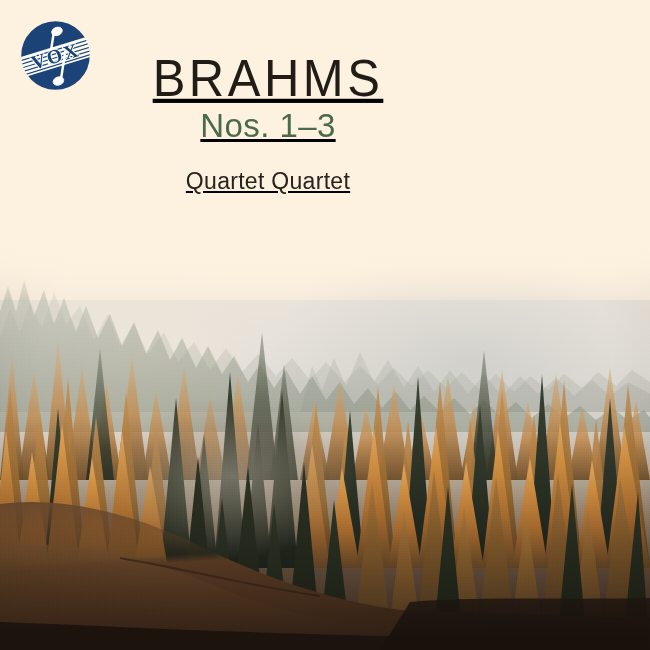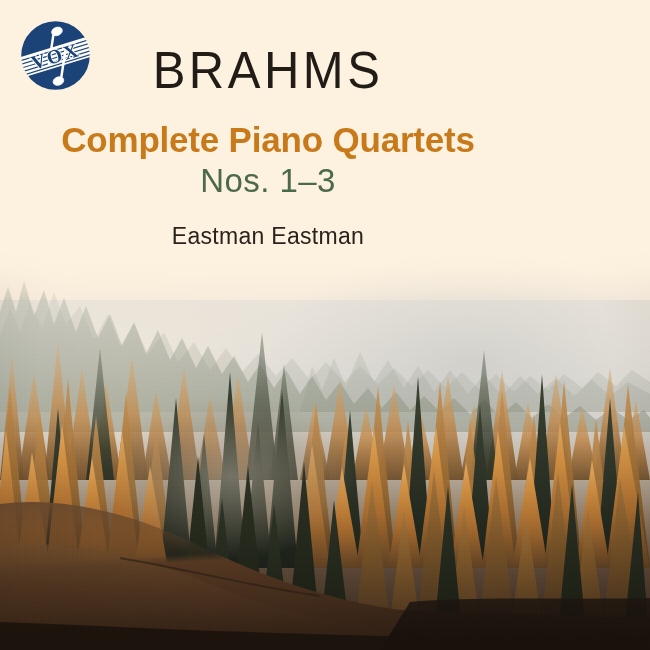--- a/index.html
+++ b/index.html
@@ -104,24 +104,25 @@
     background: linear-gradient(to bottom,
       #fdf1df 0px, #fdf1df 248px,
       rgba(253,241,223,0.92) 262px,
       rgba(253,241,223,0.55) 290px,
       rgba(253,241,223,0.0) 320px);
   }
 
   
   #textblock {
     position: absolute;
-    left: 0; top: 4px;
+    left: 0; top: 12px;
     width: 536px;
     text-align: center;
     z-index: 20;
+    text-decoration: underline;
   }
   .composer {
     margin-top: 42px;
     font-size: 49px;
     line-height: 1;
     font-weight: 400;
     letter-spacing: 3.5px;
     color: #221c17;
     font-family: "Liberation Sans", sans-serif;
     transform: scaleY(1.04);
@@ -424,18 +425,17 @@
         <g transform="rotate(-17 50 50)" font-family="Liberation Serif, serif">
           <text x="50" y="60" text-anchor="middle" font-size="27" font-weight="700" letter-spacing="3" fill="#1b4378" stroke="#ffffff" stroke-width="2.2" paint-order="stroke">VOX</text>
         </g>
       </g>
       <circle cx="50" cy="50" r="48" fill="none" stroke="#fdf1df" stroke-width="2.2"></circle>
     </svg>
   </div>
 
   <div id="textblock">
     <div class="composer">BRAHMS</div>
-    <div class="work-title">Complete Piano Quartets</div>
     <div class="work-numbers">Nos. 1–3</div>
-    <div class="performer">Eastman Eastman</div>
+    <div class="performer">Quartet Quartet</div>
   </div>
 
 </div>
 
 </body></html>

